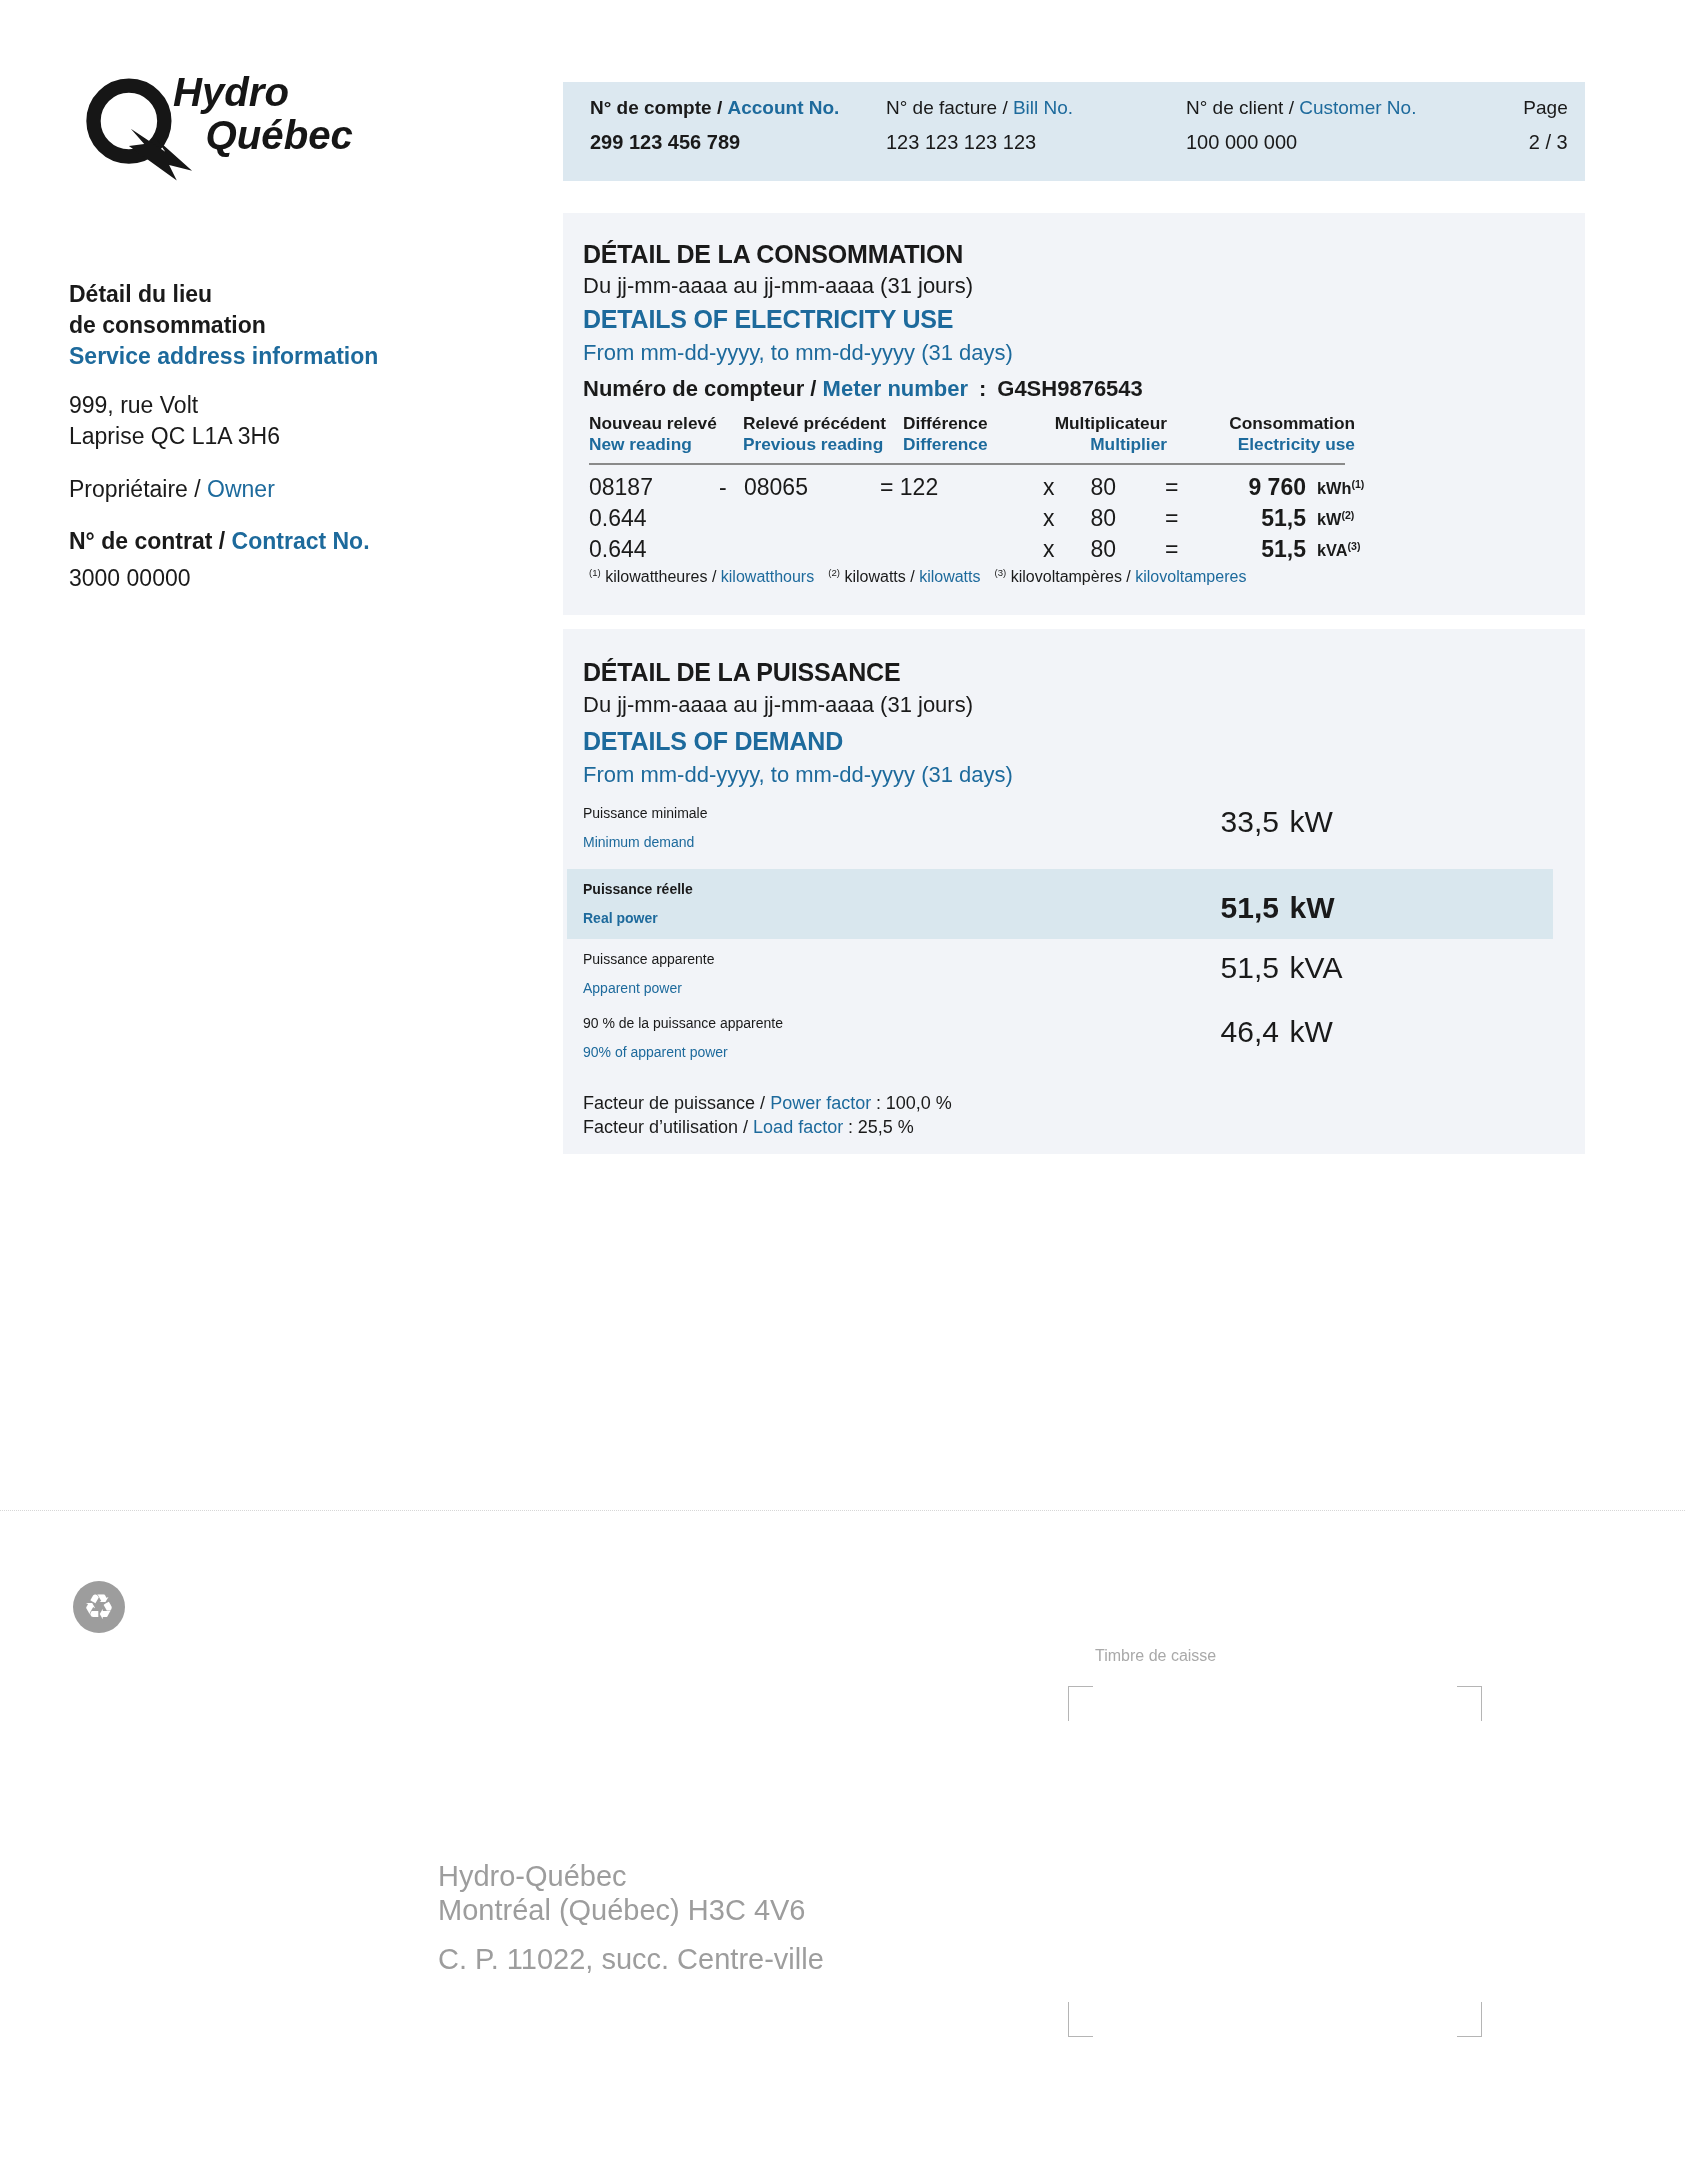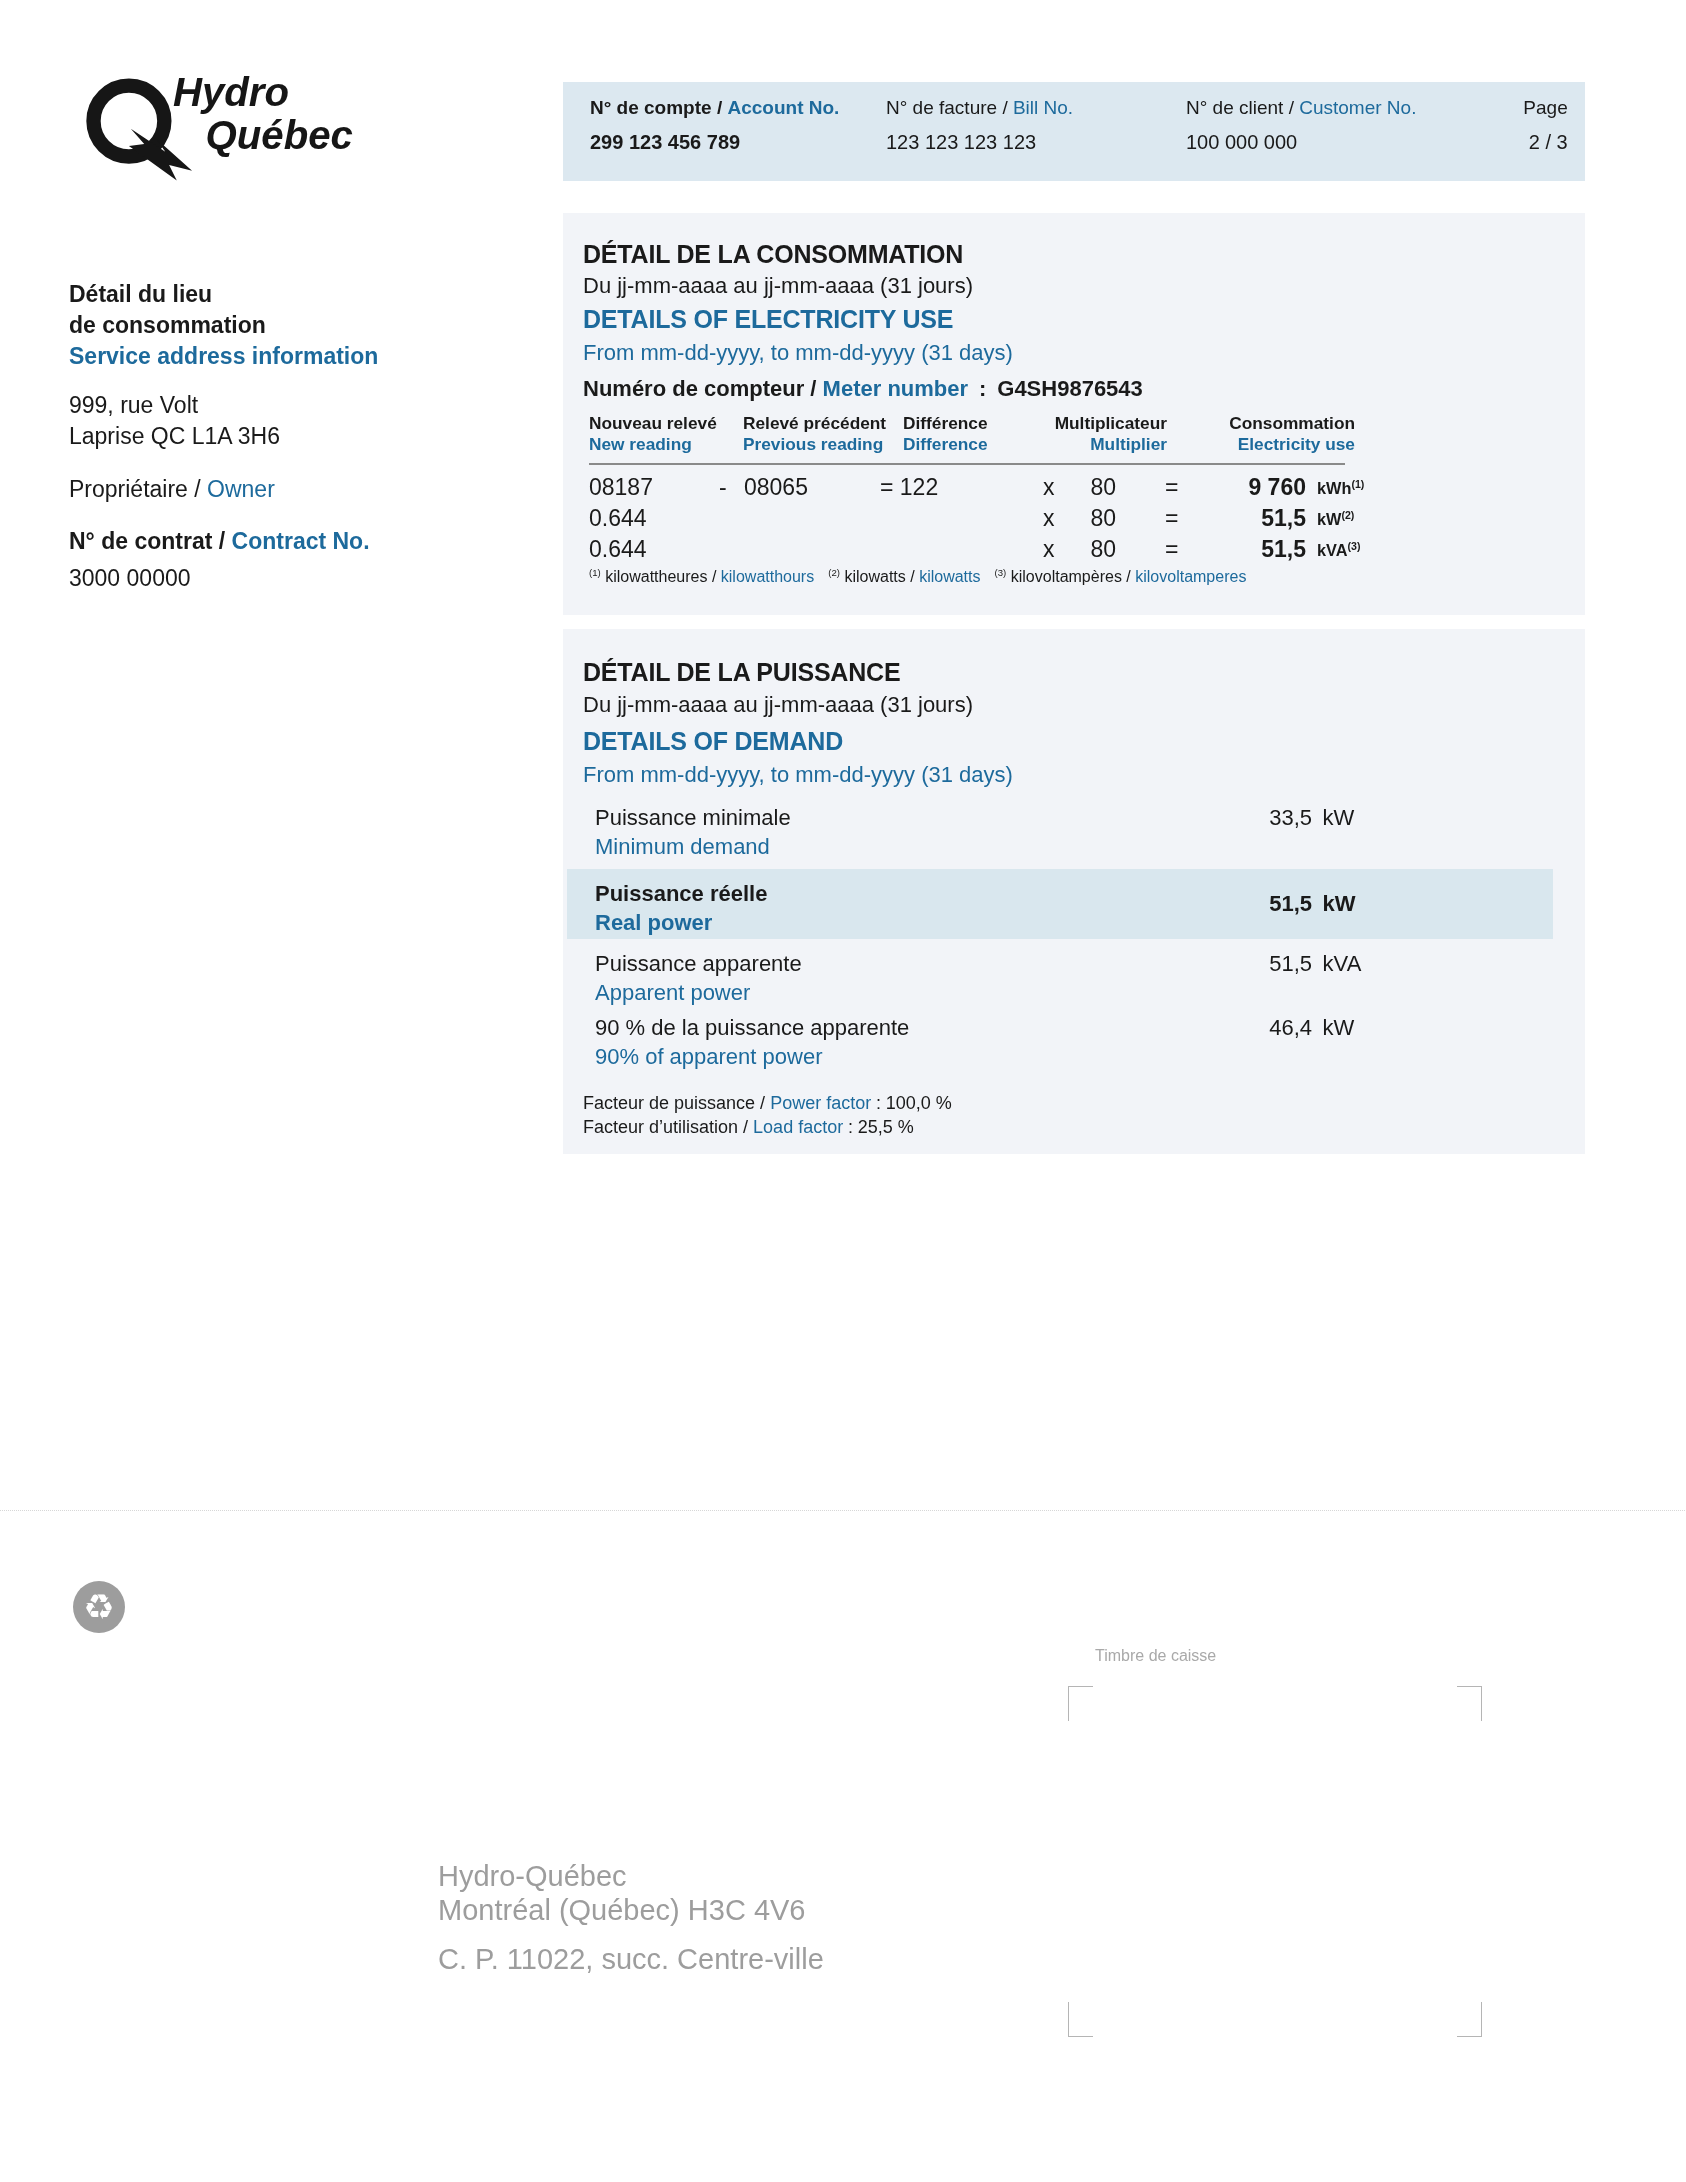--- a/index.html
+++ b/index.html
@@ -47,23 +47,23 @@
   .c-new{left:26px;} .c-minus{left:156px;} .c-prev{left:181px;} .c-diff{left:317px;}
   .c-x{left:480px;} .c-mult{left:500px;width:53px;text-align:right;}
   .c-eq{left:602px;} .c-val{left:624px;width:119px;text-align:right;font-weight:bold;}
   .c-unit{left:754px;top:3.8px;font-size:16.3px;font-weight:bold;}
   .c-unit sup{font-size:10.6px;}
   .fnote{left:26px;top:354px;font-size:16px;white-space:nowrap;}
   .fnote .fn{margin-right:9.6px;}
   .fnote sup{font-size:9.6px;}
 
   
-  .dlab{left:32px;font-size:22px;white-space:nowrap;}
+  .dlab{left:20px;font-size:14px;white-space:nowrap;}
   .dband{left:3.8px;top:240px;width:986px;height:70px;background:var(--highlight);}
-  .dval{left:551px;width:317px;font-size:22px;white-space:nowrap;}
+  .dval{left:518px;width:317px;font-size:30px;white-space:nowrap;}
   .dval .num{display:inline-block;width:198px;text-align:right;}
   .dval .unit{margin-left:10.6px;}
   .factor{left:20px;font-size:18px;white-space:nowrap;}
   .sep{margin:0 4.8px;}
 
   
   .dotline{left:0;top:1510px;width:1687px;height:0;border-top:1.9px dotted #d7d7d7;}
   .recycle{left:73px;top:1581px;width:52px;height:52px;border-radius:50%;
     background:var(--gray);color:#fff;font-size:35px;line-height:52px;text-align:center;}
   .stamp-label{left:1095px;top:1647px;font-size:16px;color:#a9a9a9;white-space:nowrap;}

